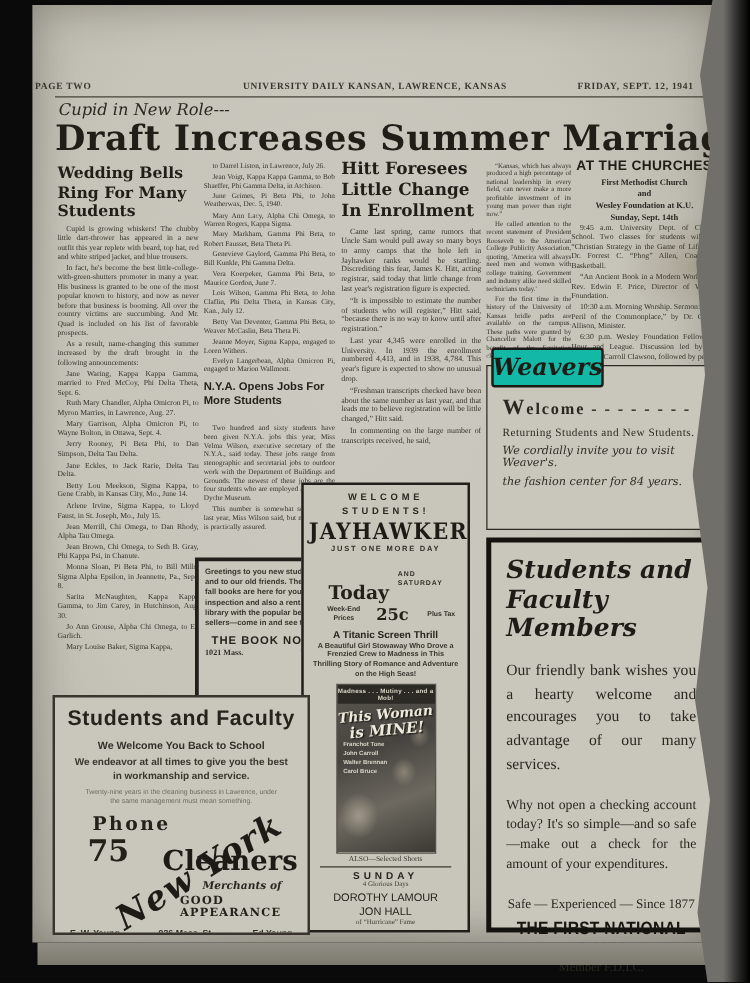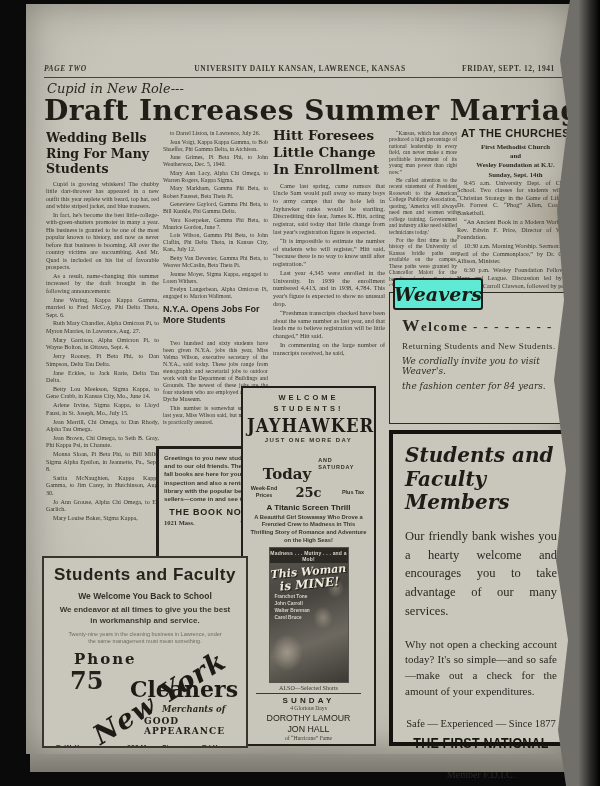--- a/index.html
+++ b/index.html
@@ -48,21 +48,21 @@
   .bn-row{display:flex;justify-content:space-between;font-size:6.5px;font-weight:bold;color:#34312a;}
 
   
   .theater{border:2.5px solid #211f1a;background:#c8c5bb;box-sizing:border-box;text-align:center;padding:5px 4px 0;overflow:hidden;}
   .th-welcome{font-family:"Liberation Sans",sans-serif;font-weight:bold;font-size:7.5px;letter-spacing:3px;color:#2b2822;line-height:1.45;}
   .th-name{font-family:"DejaVu Serif",serif;font-weight:bold;font-size:16.5px;letter-spacing:1px;color:#1e1b16;margin:1px 0 2px;transform:scaleY(1.1);}
   .th-onemore{font-family:"Liberation Sans",sans-serif;font-weight:bold;font-size:6px;letter-spacing:1.4px;color:#332f28;}
   .th-today-row{display:flex;justify-content:center;align-items:center;gap:7px;margin:2px 0 1px;}
   .th-today{font-family:"DejaVu Serif",serif;font-weight:bold;font-size:15px;color:#24211b;margin-top:20px;}
   .th-sat{font-family:"Liberation Sans",sans-serif;font-weight:bold;font-size:5.5px;letter-spacing:.8px;text-align:left;line-height:1.3;color:#332f28;}
-  .th-price-row{display:flex;justify-content:space-between;align-items:center;gap:9px;margin:2px 0;}
+  .th-price-row{display:flex;justify-content:flex-end;align-items:center;gap:9px;margin:2px 0;}
   .th-price-side{font-family:"Liberation Sans",sans-serif;font-weight:bold;font-size:5.5px;line-height:1.25;color:#332f28;width:34px;}
   .th-price{font-family:"DejaVu Serif",serif;font-weight:bold;font-size:13px;color:#24211b;}
   .th-thrill{font-family:"Liberation Sans",sans-serif;font-weight:bold;font-size:8px;color:#28251f;margin:3px 0 2px;}
   .th-blurb{font-family:"Liberation Sans",sans-serif;font-weight:bold;font-size:5.8px;line-height:1.32;color:#3a372f;text-align:center;margin:0 3px;}
   .poster{position:relative;width:78px;height:134px;margin:4px auto 3px;background:linear-gradient(160deg,#5a5750,#474440 38%,#6d6960 68%,#3b3933);overflow:hidden;box-shadow:0 0 0 1px #55524b;}
   .poster::before{content:"";position:absolute;inset:0;background:
     radial-gradient(22px 26px at 22% 78%, rgba(168,160,144,.85), transparent 70%),
     radial-gradient(14px 16px at 68% 52%, rgba(150,142,126,.8), transparent 70%),
     radial-gradient(12px 14px at 84% 30%, rgba(140,132,116,.75), transparent 70%);}
   .poster-banner{position:relative;background:#2c2a25;color:#d9d5c8;font-family:"Liberation Sans",sans-serif;font-weight:bold;font-size:5px;padding:1.5px 0;letter-spacing:.2px;}
@@ -72,21 +72,21 @@
   .poster-cast{position:relative;font-family:"Liberation Sans",sans-serif;font-weight:bold;font-size:4.8px;color:#d6d2c4;line-height:1.45;margin-top:4px;text-align:left;padding-left:5px;}
   .th-also{font-size:6px;color:#3a372f;margin:1px 0 2px;}
   .th-div{border-top:1px solid #3b382f;width:86%;margin:0 auto 2px;}
   .th-sunday{font-family:"Liberation Sans",sans-serif;font-weight:bold;font-size:8px;letter-spacing:3.2px;color:#28251f;}
   .th-small{font-size:5.6px;color:#444036;line-height:1.3;}
   .th-stars{font-family:"Liberation Sans",sans-serif;font-weight:normal;font-size:8.8px;line-height:1.25;color:#26231d;}
   .th-feature{font-family:"Liberation Sans",sans-serif;font-weight:bold;font-size:11px;line-height:1.3;color:#221f19;}
 
   
   .weavers{border:1.5px solid #2e2b25;background:#c9c6bc;box-sizing:border-box;}
-  .wv-logo{position:absolute;left:3px;top:-15px;width:86px;height:28px;border:2.5px solid #1d1b16;border-radius:3px;background:#5eead4;display:flex;align-items:center;justify-content:center;
+  .wv-logo{position:absolute;left:3px;top:-15px;width:86px;height:28px;border:2.5px solid #1d1b16;border-radius:3px;background:#14b8a6;display:flex;align-items:center;justify-content:center;
     font-family:"DejaVu Serif",serif;font-style:italic;font-weight:bold;font-size:19px;color:#1d1b16;}
   .wv-body{padding:22px 12px 0;}
   .wv-welcome{font-size:13px;letter-spacing:1.5px;color:#2b2822;font-weight:bold;}
   .wv-welcome::first-letter{font-size:135%;}
   .wv-line1{font-size:9px;letter-spacing:.4px;margin-top:5px;color:#2f2c25;}
   .wv-it{font-family:"DejaVu Serif",serif;font-style:italic;font-size:9px;margin-top:5px;color:#2f2c25;}
 
   
   .bank{border:4px solid #14120e;background:#c9c6bc;box-sizing:border-box;padding:10px 12px 0;}
   .bank-title{font-family:"DejaVu Serif",serif;font-style:italic;font-weight:bold;font-size:20px;line-height:1.18;color:#1f1c17;}
@@ -110,21 +110,21 @@
   .cl-merch{position:absolute;left:118px;top:56px;font-family:"DejaVu Serif",serif;font-style:italic;font-weight:bold;font-size:8.5px;color:#2b2822;}
   .cl-appear{position:absolute;left:100px;top:68px;font-family:"DejaVu Serif",serif;font-weight:bold;font-size:9px;letter-spacing:1px;color:#24211b;}
   .cl-row{display:flex;justify-content:space-between;padding:0 12px;font-family:"Liberation Sans",sans-serif;font-weight:bold;font-size:7px;color:#2f2c25;}
 </style>
 </head>
 <body>
 
 <div id="page">
   <div class="paper"></div>
 
-  <div class="abs mh" style="left:44px;top:64px;font-style:italic;">PAGE TWO</div>
+  <div class="abs mh" style="left:28px;top:64px;">PAGE TWO</div>
   <div class="abs mh" style="left:150px;top:64px;width:300px;text-align:center;">UNIVERSITY DAILY KANSAN, LAWRENCE, KANSAS</div>
   <div class="abs mh" style="left:462px;top:64px;">FRIDAY, SEPT. 12, 1941</div>
   <div class="abs rule" style="left:44px;top:77px;width:528px;"></div>
   <div class="abs kicker" style="left:47px;top:81px;">Cupid in New Role---</div>
   <div class="abs headline" style="left:44px;top:94px;">Draft Increases Summer Marriages</div>
 
   <div class="abs col t61" style="left:46px;top:130px;width:113px;height:424px;">
     <h2 class="art wed-h">Wedding Bells Ring For Many Students</h2>
     <p>Cupid is growing whiskers! The chubby little dart-thrower has appeared in a new outfit this year replete with beard, top hat, red and white striped jacket, and blue trousers.</p>
     <p>In fact, he's become the best little-college-with-green-shutters promoter in many a year. His business is granted to be one of the most popular known to history, and now as never before that business is booming. All over the country victims are succumbing. And Mr. Quad is included on his list of favorable prospects.</p>

